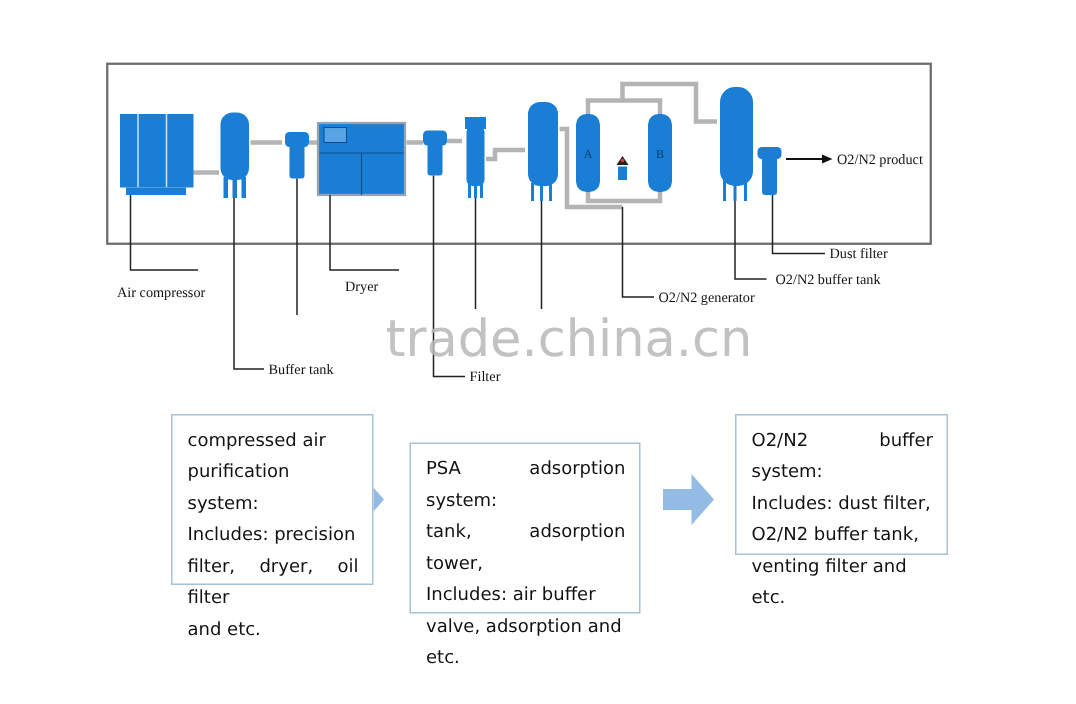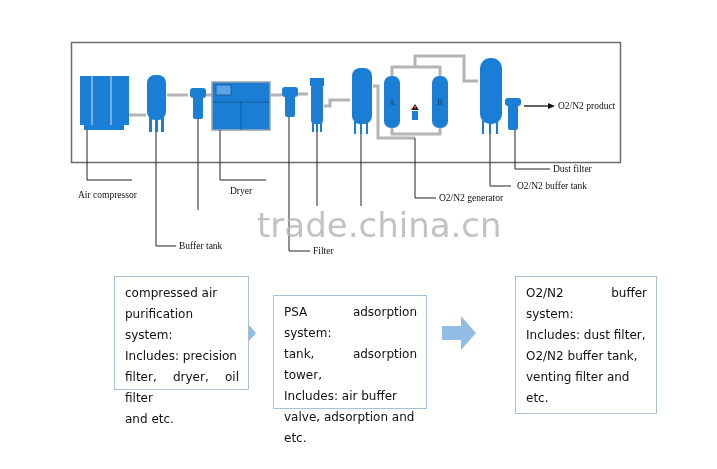--- a/index.html
+++ b/index.html
@@ -148,19 +148,19 @@
 </div>
 
 <div class="box" style="left:273px; top:276px; width:154px; height:114px;margin-top:19px;">
   <span>PSA adsorption system:</span>
   <span>tank, adsorption tower,</span>
   <span>Includes: air buffer</span>
   <span>valve, adsorption and</span>
   <span>etc.</span>
 </div>
 
-<div class="box" style="left:515px; top:276px; width:142px; height:138px;">
+<div class="box" style="left:490px; top:276px; width:142px; height:94px;">
   <span>O2/N2 buffer system:</span>
   <span>Includes: dust filter,</span>
   <span>O2/N2 buffer tank,</span>
   <span>venting filter and</span>
   <span>etc.</span>
 </div>
 
 </body></html>

